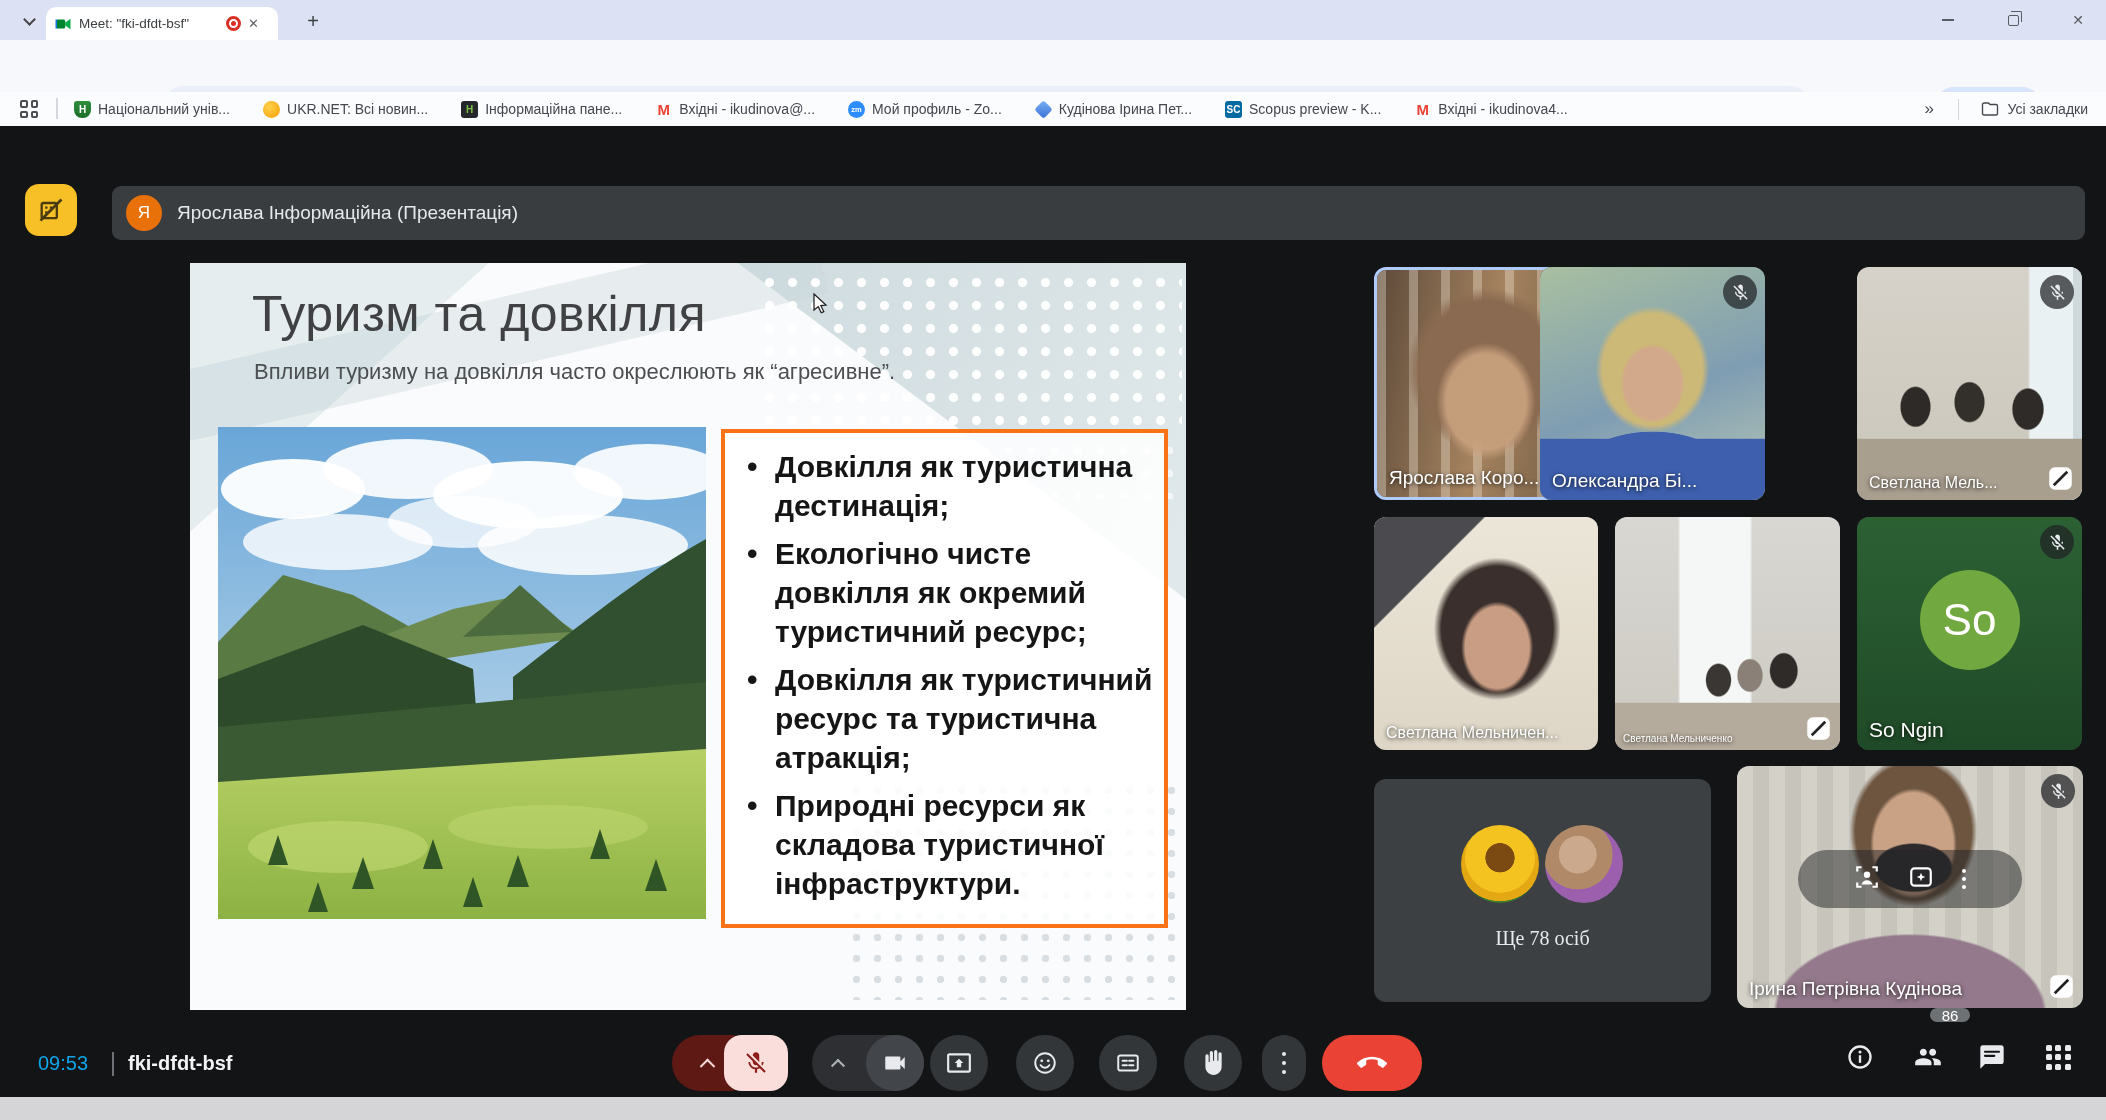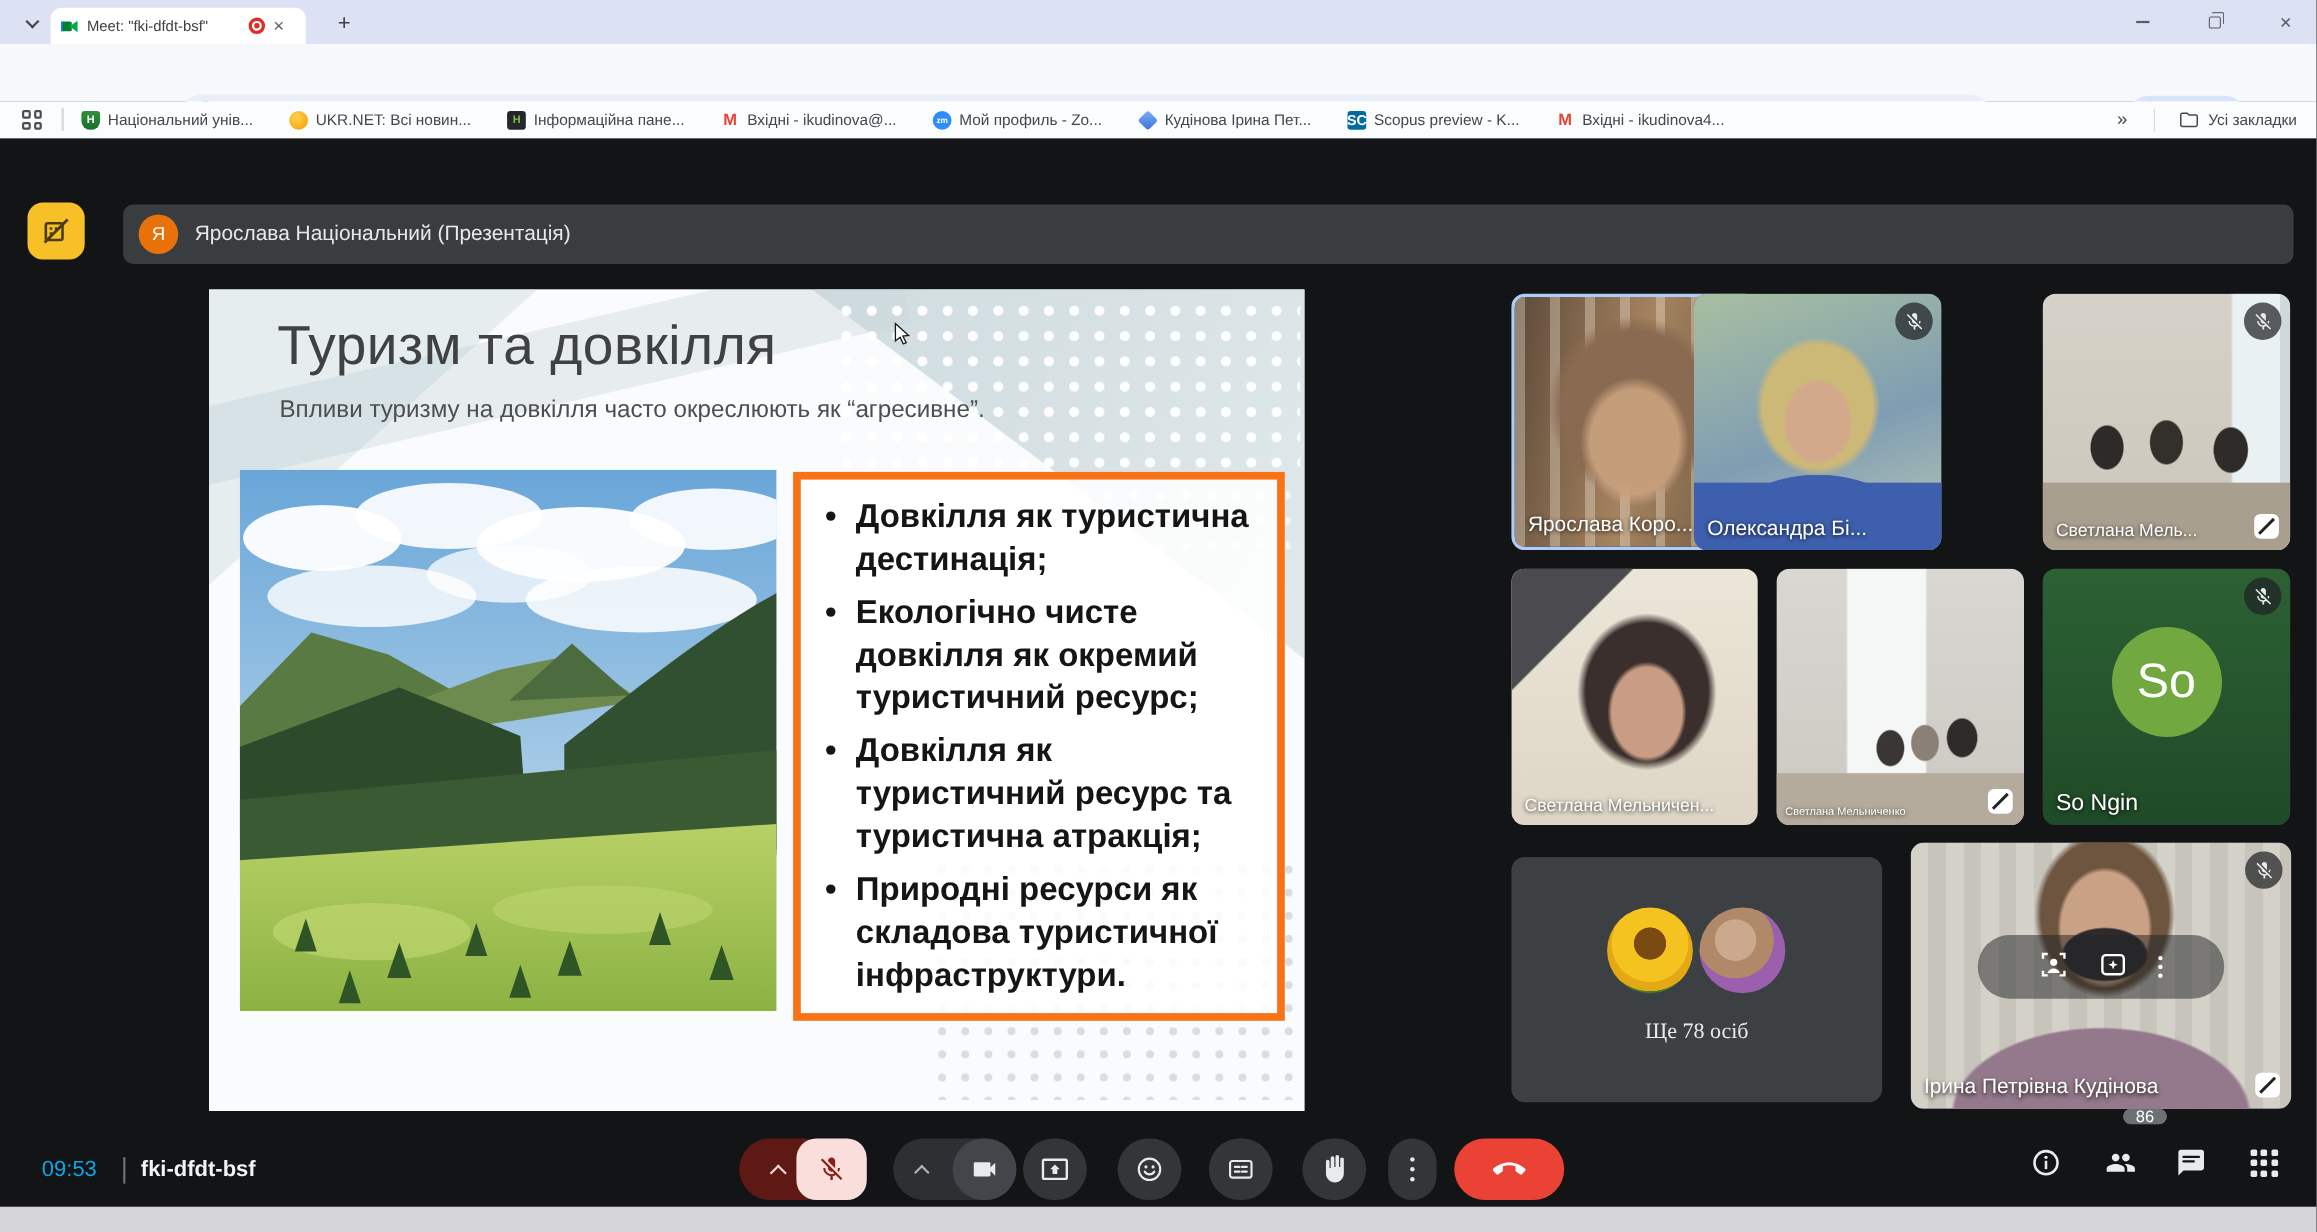--- a/index.html
+++ b/index.html
@@ -48,21 +48,21 @@
   .bm-row { position:absolute; left:74px; top:0; height:34px; display:flex; align-items:center; gap:33px; }
   .bm { display:flex; align-items:center; gap:7px; }
   .bm-label { font-size:14px; color:#44474e; white-space:nowrap; }
   .fav { width:17px; height:17px; display:flex; align-items:center; justify-content:center; font-weight:bold; flex:none; }
   .fav0 { background:linear-gradient(#2f8f3a,#1d6e2a); border-radius:3px 3px 8px 8px; color:#fff; font-size:10px; }
   .fav1 { background:radial-gradient(circle at 38% 35%, #ffd24d, #f39c00); border-radius:50%; }
   .fav2 { background:#23262b; border-radius:3px; color:#7cc043; font-size:10px; }
   .fav3, .fav7 { color:#ea4335; font-size:15px; }
   .fav4 { background:#2d8cff; border-radius:50%; color:#fff; font-size:7.5px; font-weight:bold; }
   .fav5 { width:13px; height:13px; background:linear-gradient(135deg,#7ab1f7,#3b6fd4); transform:rotate(45deg); border-radius:2.5px; margin:0 2px; }
-  .fav6 { background:#0369a1; border-radius:3px; color:#fff; font-size:13px; }
+  .fav6 { background:#0369a1; border-radius:3px; color:#fff; font-size:10px; }
   .bm-right { position:absolute; right:0; top:0; height:34px; display:flex; align-items:center; }
   .bm-overflow { font-size:17px; color:#44474e; margin-right:24px; }
   .bb-sep2 { width:1.5px; height:21px; background:#d4d7de; margin-right:22px; }
   .allbm { display:flex; align-items:center; gap:8px; margin-right:18px; color:#44474e; }
   .allbm svg { width:18px; height:18px; }
   .allbm span { font-size:14px; }
 
   
   .meet { position:absolute; left:0; top:126px; width:2106px; height:971px; background:#131416; }
   .present-btn-yellow { position:absolute; left:25px; top:58px; width:52px; height:52px; border-radius:14px; background:#f6c026; display:flex; align-items:center; justify-content:center; }
@@ -74,21 +74,21 @@
   .slide { position:absolute; left:190px; top:137px; width:996px; height:747px; background:#fafbfc; overflow:hidden; }
   .wedge1 { position:absolute; right:0; top:0; width:100%; height:100%; clip-path:polygon(55% 0, 100% 0, 100% 45%); background:linear-gradient(120deg,#b3c6cd,#e2eaec); opacity:.8; }
   .wedge2 { position:absolute; left:0; top:0; width:100%; height:100%; clip-path:polygon(0 0, 30% 0, 0 36%); background:#cddbe0; opacity:.45; }
   .band1 { position:absolute; left:-60px; top:40px; width:700px; height:70px; background:rgba(165,188,198,.22); transform:rotate(-13deg); }
   .dots-tr { position:absolute; right:4px; top:8px; width:424px; height:168px; background-image:radial-gradient(circle, rgba(255,255,255,.95) 4.2px, transparent 4.9px); background-size:23px 23px; }
   .dots-tr2 { position:absolute; right:4px; top:176px; width:300px; height:60px; background-image:radial-gradient(circle, rgba(255,255,255,.8) 3.6px, transparent 4.2px); background-size:23px 23px; opacity:.8; }
   .dots-br { position:absolute; right:10px; bottom:10px; width:330px; height:220px; background-image:radial-gradient(circle, rgba(125,145,155,.5) 3.4px, transparent 4px); background-size:21px 21px; opacity:.55; }
   .slide-title { position:absolute; left:62px; top:22px; font-size:50px; color:#3f4143; letter-spacing:.5px; }
   .slide-subtitle { position:absolute; left:64px; top:96px; font-size:22px; color:#4c4f52; }
   .photo { position:absolute; left:28px; top:164px; width:488px; height:492px; }
-  .bullet-box { position:absolute; left:531px; top:166px; width:447px; height:499px; border:7px solid #f97316; background:rgba(255,255,255,.86); padding:14px 10px 14px 14px; }
+  .bullet-box { position:absolute; left:531px; top:166px; width:447px; height:499px; border:4px solid #f97316; background:rgba(255,255,255,.86); padding:14px 10px 14px 14px; }
   .bullet { position:relative; padding-left:36px; font-size:30px; line-height:39px; font-weight:bold; color:#151515; margin-bottom:9px; }
   .bullet::before { content:"•"; position:absolute; left:8px; top:0; }
   .cursor { position:absolute; left:622px; top:30px; width:20px; height:22px; }
 
   
   .tile { position:absolute; border-radius:12px; overflow:hidden; background:#3c4043; }
   .tile .vid { position:absolute; inset:0; }
   .t1 { left:1374px; top:141px; width:224px; height:233px; border:3px solid #aecbfa; }
   .t2 { left:1540px; top:141px; width:225px; height:233px; }
   .t3 { left:1857px; top:141px; width:225px; height:233px; }
@@ -309,21 +309,21 @@
     <div class="present-btn-yellow">
       <svg width="28" height="28" viewBox="0 0 24 24">
           <rect x="4" y="6" width="13" height="13" rx="1.5" fill="none" stroke="#4a3b10" stroke-width="2"></rect>
           <path d="M7 9h2v2H7zM11 9h2v2h-2zM7 13h2v2H7z" fill="#4a3b10"></path>
           <path d="M3 21L21 3" stroke="#4a3b10" stroke-width="2.2"></path>
         </svg>
     </div>
 
     <div class="banner-pill">
       <span class="banner-ava">Я</span>
-      <span class="banner-name">Ярослава Національний (Презентація)</span>
+      <span class="banner-name">Ярослава Інформаційна (Презентація)</span>
     </div>
 
     <div class="slide">
       <div class="wedge2"></div>
       <div class="band1"></div>
       <div class="wedge1"></div>
       <div class="dots-tr"></div>
       <div class="dots-tr2"></div>
       <div class="dots-br"></div>
       <div class="slide-title">Туризм та довкілля</div>

